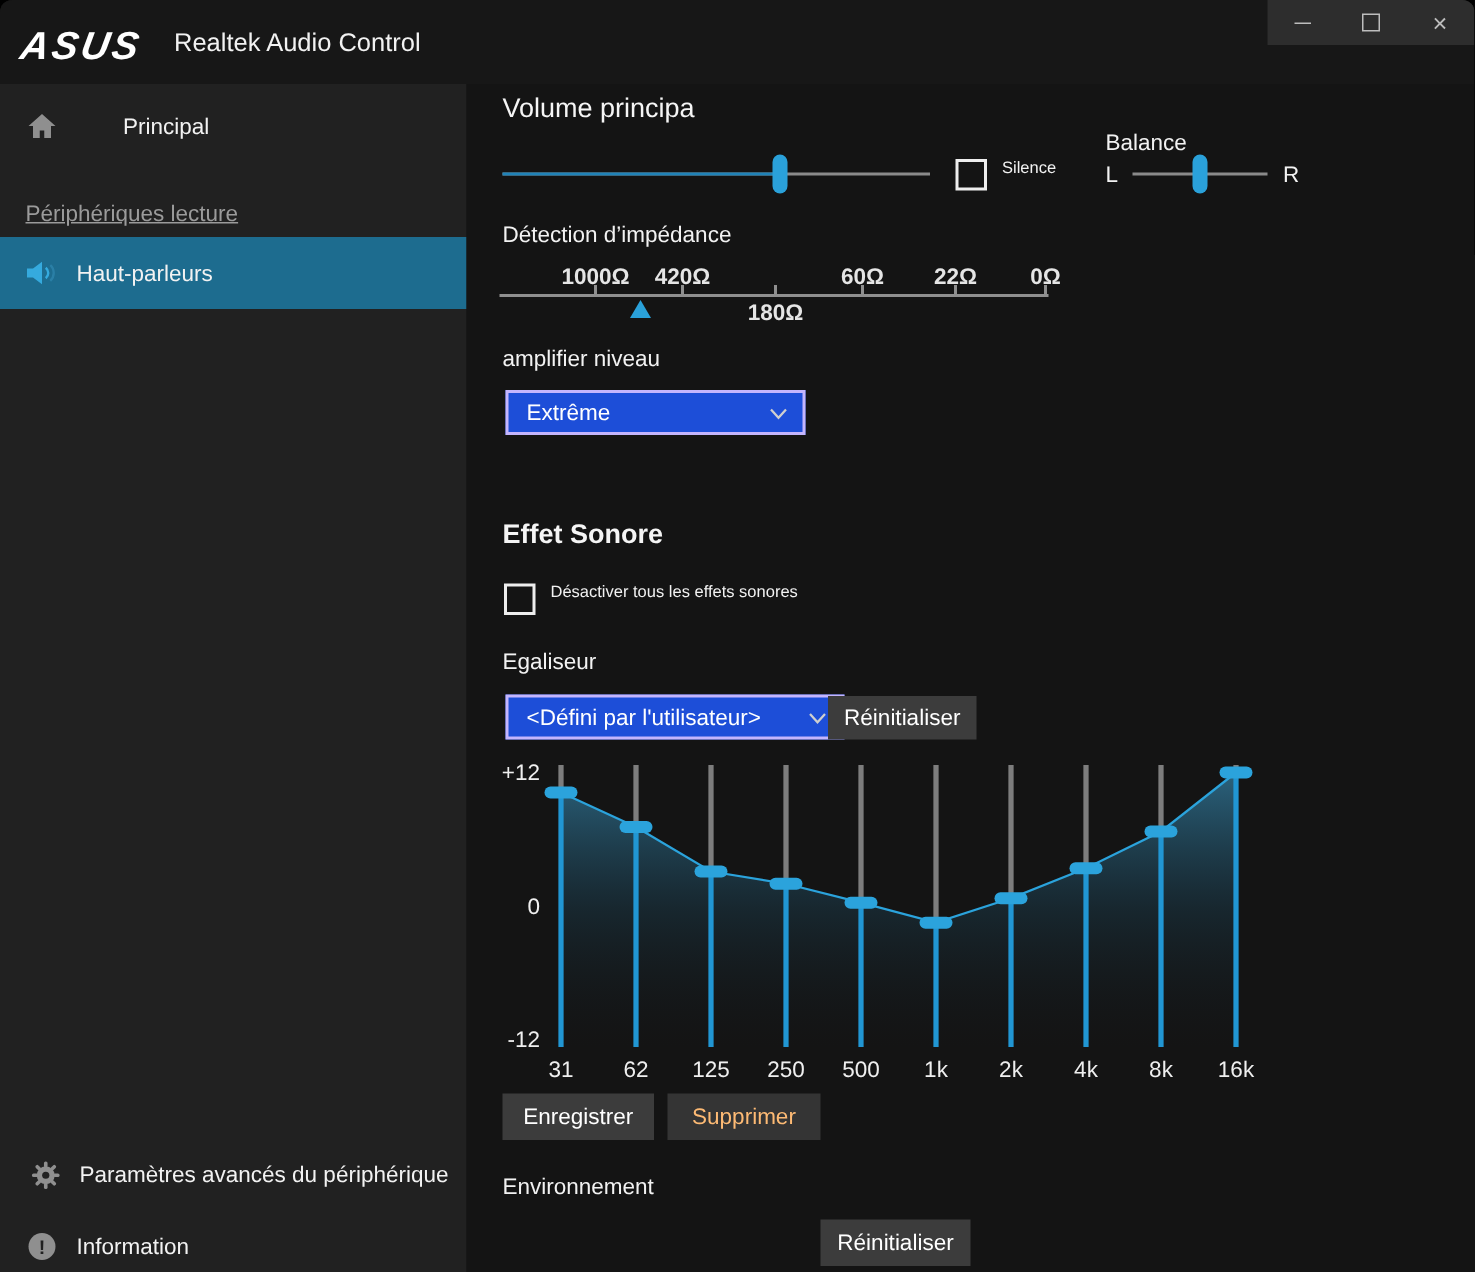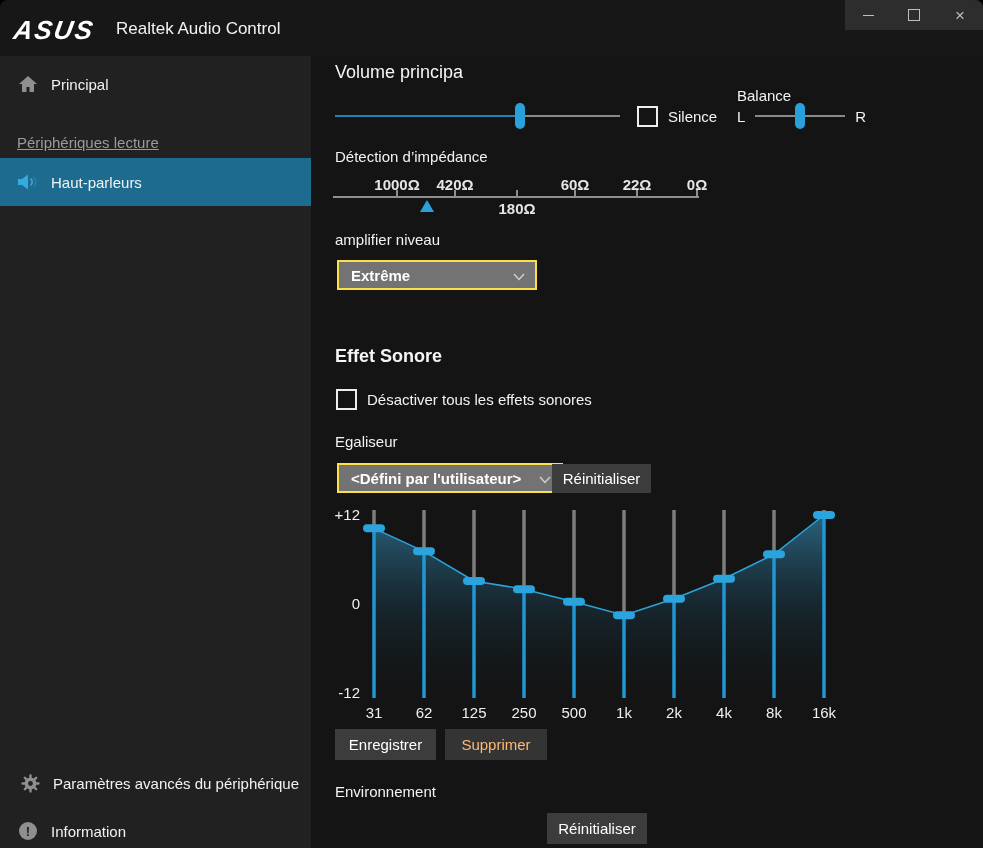--- a/index.html
+++ b/index.html
@@ -21,21 +21,21 @@
   .wc-min{display:block;width:11px;height:1px;background:#bdbdbd;}
   .wc-max{display:block;width:10px;height:10px;border:1px solid #bdbdbd;}
   .wc-close{font-size:17px;line-height:1;}
   
   .sidebar{position:absolute;top:56px;left:0;width:311px;bottom:0;background:#212121;}
   .side-item{
     position:absolute;left:0;right:0;display:flex;align-items:center;
     padding-left:17px;font-size:15px;color:#f2f2f2;cursor:pointer;
   }
   .side-item .ic{width:22px;display:flex;justify-content:center;margin-right:12px;}
-  #item-principal{top:10px;height:36px;}
+  #item-principal{top:10px;height:36px;gap:31px;}
   .section-label{position:absolute;top:78px;left:17px;font-size:15px;color:#9b9b9b;text-decoration:underline;}
   #item-speakers{top:102px;height:48px;background:#1d6c8f;}
   #item-advanced{top:711px;height:32px;padding-left:19px;}
   #item-information{top:759px;height:32px;}
   .info-badge{
     width:18px;height:18px;border-radius:50%;background:#8f8f8f;color:#212121;
     font-weight:bold;font-size:13px;display:flex;align-items:center;justify-content:center;
   }
   
   .main{position:absolute;top:56px;left:311px;right:0;bottom:0;background:#141414;}
@@ -44,39 +44,39 @@
   
   .hslider{position:absolute;height:26px;}
   .hslider .track{position:absolute;top:12px;left:0;width:100%;height:2px;background:#8a8a8a;}
   .hslider .fill{position:absolute;top:12px;left:0;height:2px;background:#2083b8;}
   .hslider .handle{position:absolute;top:0;width:10px;height:26px;border-radius:5px;background:#2aa1da;cursor:pointer;}
   #vol-slider{left:24px;top:47px;width:285px;}
   #balance-slider{position:relative;width:90px;height:26px;margin:0 10px;}
   #balance-row{position:absolute;left:426px;top:47px;display:flex;align-items:center;font-size:15px;}
   #balance-label{position:absolute;left:426px;top:31px;font-size:15px;}
   
-  .chkrow{position:absolute;display:flex;align-items:center;gap:10px;font-size:15px;cursor:pointer;}
+  .chkrow{position:absolute;display:flex;align-items:flex-start;gap:10px;font-size:11px;cursor:pointer;}
   .checkbox{width:21px;height:21px;border:2px solid #eeeeee;box-sizing:border-box;background:transparent;}
   #silence-row{left:326px;top:50px;}
   #disable-row{left:25px;top:333px;}
   
   #imp-scale{position:absolute;left:22px;top:120px;width:380px;height:46px;}
   #imp-scale .sc-label{position:absolute;top:0;transform:translateX(-50%);font-size:15px;color:#e5e5e5;font-weight:bold;}
   #imp-scale .sc-tick{position:absolute;top:14px;width:2px;height:6px;background:#8f8f8f;}
   #imp-scale .sc-line{position:absolute;top:20px;left:0;width:366px;height:2px;background:#8f8f8f;}
   #imp-marker{
     position:absolute;top:24px;width:0;height:0;
     border-left:7px solid transparent;border-right:7px solid transparent;
     border-bottom:12px solid #2aa1da;
   }
   
   .dropdown{
-    position:absolute;box-sizing:border-box;height:30px;border:2px solid #fde047;background:#737373;
+    position:absolute;box-sizing:border-box;height:30px;border:2px solid #c4b5fd;background:#1d4ed8;
     display:flex;align-items:center;justify-content:space-between;
-    padding:0 10px 0 12px;font-size:15px;color:#fff;cursor:pointer;font-weight:bold;
+    padding:0 10px 0 12px;font-size:15px;color:#fff;cursor:pointer;
   }
   #amp-select{left:26px;top:204px;width:200px;}
   #eq-preset-select{left:26px;top:407px;width:226px;}
   #env-select{left:26px;top:757px;width:200px;height:31px;}
   .btn{
     position:absolute;background:#3c3c3c;color:#fff;font-size:15px;
     display:flex;align-items:center;justify-content:center;cursor:pointer;
   }
   .btn.disabled{background:#343434;color:#fdba74;cursor:default;}
   #eq-reset{left:241px;top:408px;width:99px;height:29px;}

